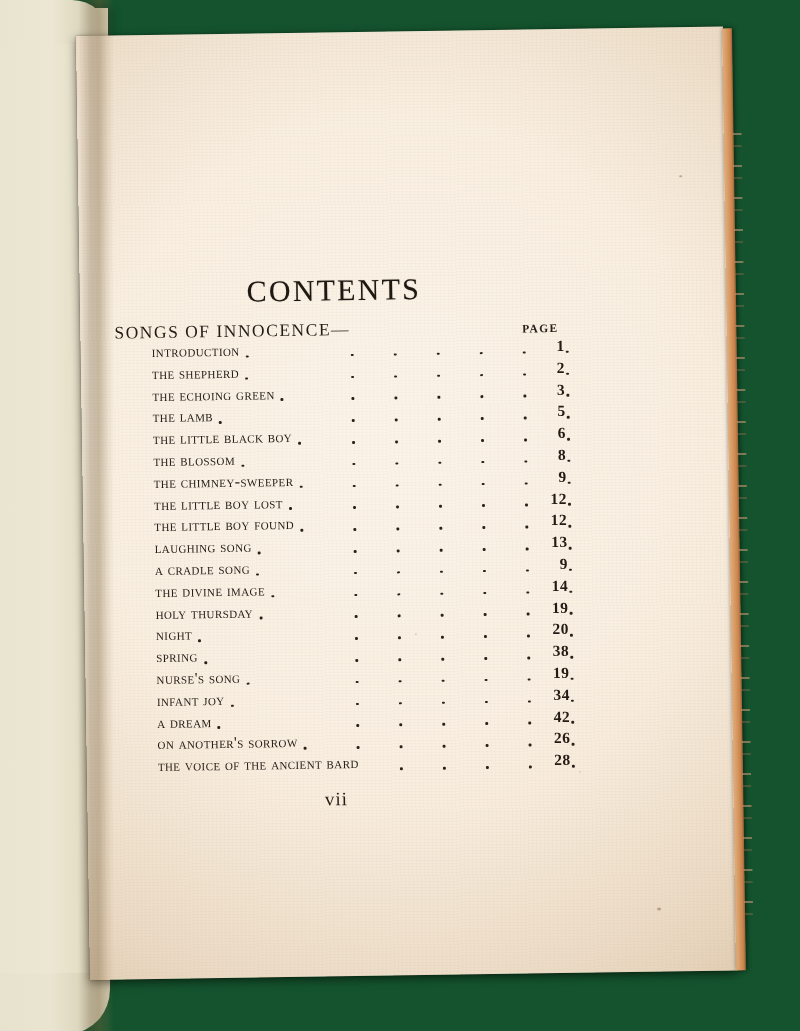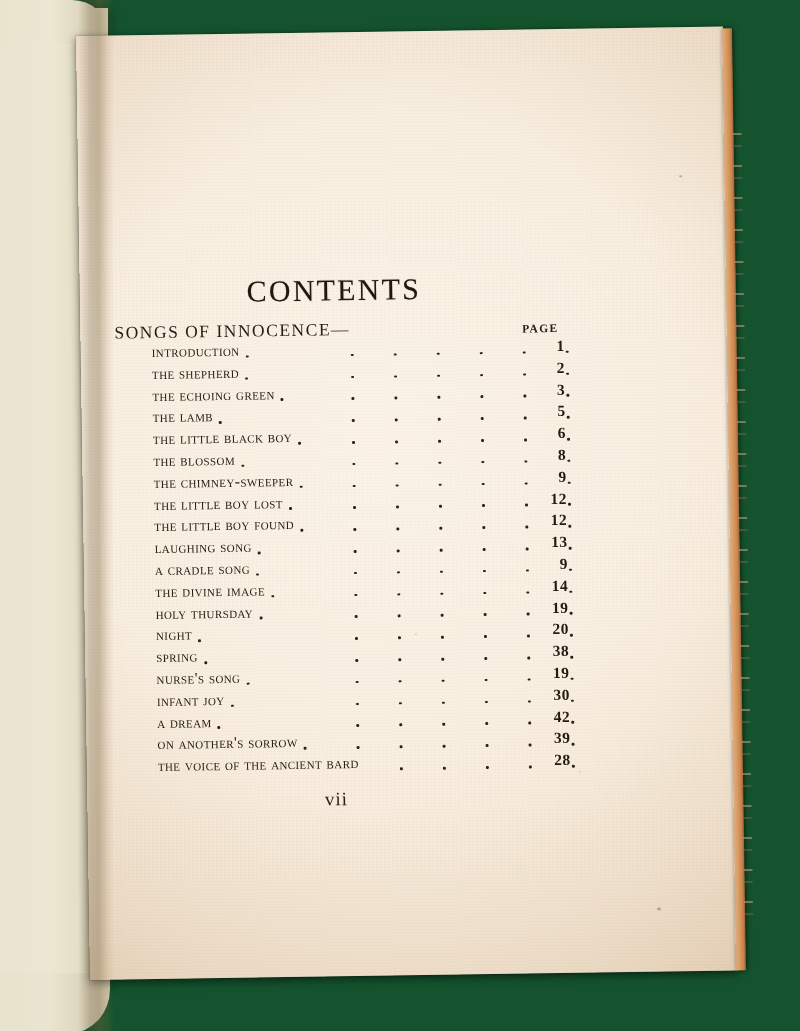--- a/index.html
+++ b/index.html
@@ -515,21 +515,21 @@
             <span class="entry-title">Infant Joy</span>
             <span class="leader">
               <i class="ldot" style="left: 111px;"></i>
               <i class="ldot" style="left: 236px;"></i>
               <i class="ldot" style="left: 279px;"></i>
               <i class="ldot" style="left: 322px;"></i>
               <i class="ldot" style="left: 365px;"></i>
               <i class="ldot" style="left: 408px;"></i>
               <i class="ldot" style="left: 451px;"></i>
             </span>
-            <span class="entry-page">30</span>
+            <span class="entry-page">34</span>
           </div>
           <div class="toc-entry">
             <span class="entry-title">A Dream</span>
             <span class="leader">
               <i class="ldot" style="left: 97px;"></i>
               <i class="ldot" style="left: 236px;"></i>
               <i class="ldot" style="left: 279px;"></i>
               <i class="ldot" style="left: 322px;"></i>
               <i class="ldot" style="left: 365px;"></i>
               <i class="ldot" style="left: 408px;"></i>
@@ -541,21 +541,21 @@
             <span class="entry-title">On Another's Sorrow</span>
             <span class="leader">
               <i class="ldot" style="left: 183px;"></i>
               <i class="ldot" style="left: 236px;"></i>
               <i class="ldot" style="left: 279px;"></i>
               <i class="ldot" style="left: 322px;"></i>
               <i class="ldot" style="left: 365px;"></i>
               <i class="ldot" style="left: 408px;"></i>
               <i class="ldot" style="left: 451px;"></i>
             </span>
-            <span class="entry-page">39</span>
+            <span class="entry-page">26</span>
           </div>
           <div class="toc-entry">
             <span class="entry-title">The Voice of the Ancient Bard</span>
             <span class="leader">
               <i class="ldot" style="left: 279px;"></i>
               <i class="ldot" style="left: 322px;"></i>
               <i class="ldot" style="left: 365px;"></i>
               <i class="ldot" style="left: 408px;"></i>
               <i class="ldot" style="left: 451px;"></i>
             </span>

